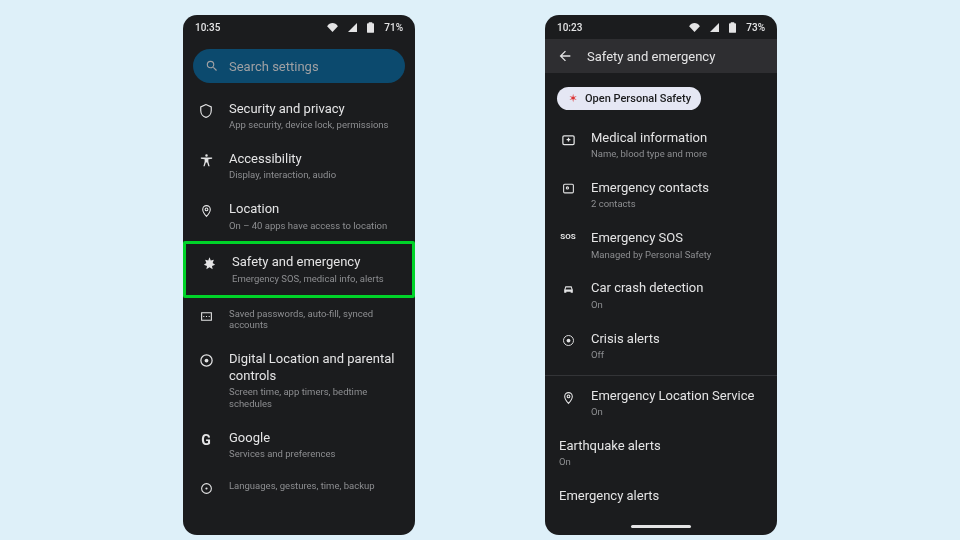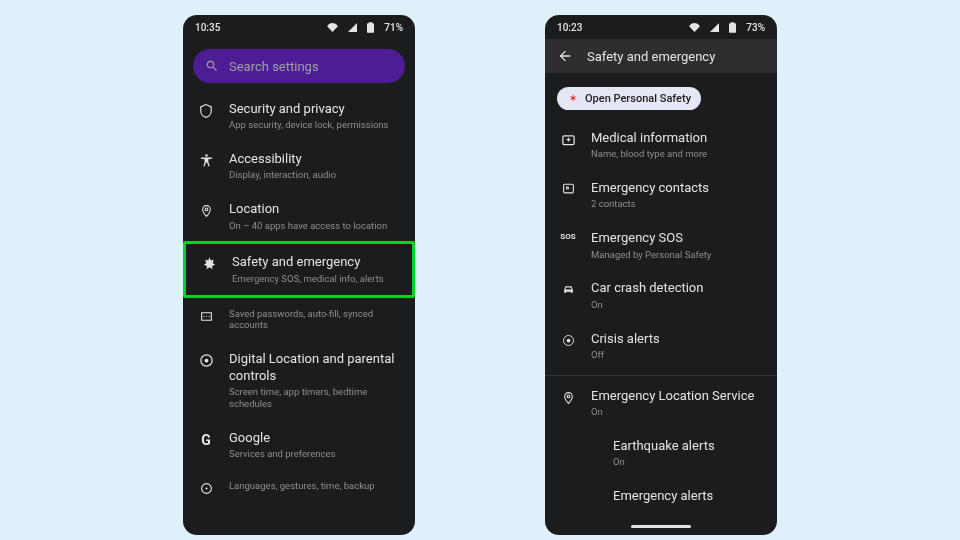--- a/index.html
+++ b/index.html
@@ -34,21 +34,21 @@
     padding: 0 12px;
     font-size: 10px;
     font-weight: 500;
   }
   .status-right { display: flex; align-items: center; gap: 10px; }
   .status-right svg { display: block; }
 
   .search-pill {
     margin: 10px 10px 8px 10px;
     height: 34px;
-    background: #4c1d95;
+    background: #0c4a6e;
     border-radius: 17px;
     display: flex;
     align-items: center;
     padding: 0 12px;
     gap: 10px;
     color: #9fa0a3;
     font-size: 13px;
   }
 
   .list { flex: 1; overflow: hidden; }
@@ -110,21 +110,21 @@
     width: 12px; height: 12px;
     display: flex; align-items: center; justify-content: center;
     color: #d33;
     font-size: 11px;
   }
   .divider {
     height: 1px;
     background: #333437;
     margin: 4px 0 2px 0;
   }
-  .noicon { padding-left: 20px; margin-left: 48px; }
+  .noicon { padding-left: 14px; }
   .navbar {
     height: 18px;
     display: flex;
     justify-content: center;
     align-items: center;
   }
   .navbar .pill {
     width: 60px; height: 3px;
     background: #e4e4e5;
     border-radius: 2px;

